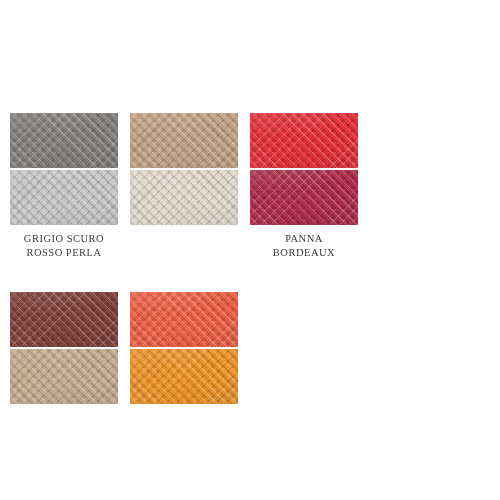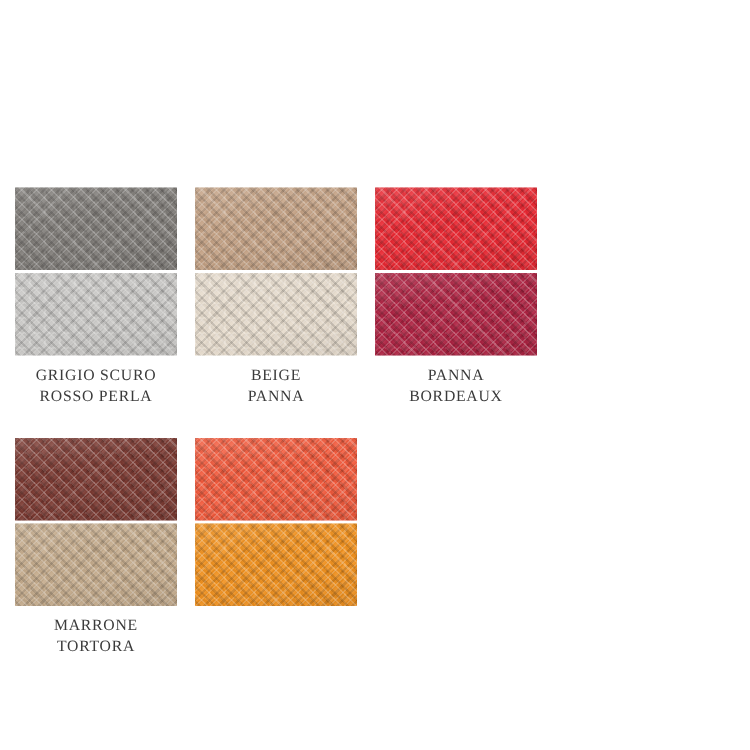--- a/index.html
+++ b/index.html
@@ -25,21 +25,21 @@
   }
 
   .swatch-row {
     position: absolute;
     left: 0;
     width: 500px;
     display: flex;
     flex-direction: row;
     align-items: flex-start;
   }
-  #swatch-row-1 { top: 125px; }
+  #swatch-row-1 { top: 113px; }
   #swatch-row-2 { top: 292px; }
 
   .swatch-group {
     width: 118px;
     margin-right: 2px;
     padding-left: 10px;
     box-sizing: border-box;
     display: flex;
     flex-direction: column;
     align-items: center;
@@ -150,24 +150,20 @@
           <div class="quilt-texture"></div>
           <div class="quilt-puff"></div>
           <div class="quilt-sheen"></div>
         </div>
         <div class="swatch-tile lower" style="background-color: rgb(230, 219, 204);">
           <div class="quilt-texture"></div>
           <div class="quilt-puff"></div>
           <div class="quilt-sheen"></div>
         </div>
       </div>
-      <div class="swatch-labels" style="color: rgb(59, 59, 59);">
-        <span class="swatch-label-line">BEIGE</span>
-        <span class="swatch-label-line">PANNA</span>
-      </div>
     </div>
 
 
     <div class="swatch-group">
       <div class="swatch-stack">
         <div class="swatch-tile upper" style="background-color: rgb(232, 39, 49);">
           <div class="quilt-texture"></div>
           <div class="quilt-puff"></div>
           <div class="quilt-sheen"></div>
         </div>
@@ -193,24 +189,20 @@
           <div class="quilt-texture"></div>
           <div class="quilt-puff"></div>
           <div class="quilt-sheen"></div>
         </div>
         <div class="swatch-tile lower" style="background-color: rgb(196, 171, 140);">
           <div class="quilt-texture"></div>
           <div class="quilt-puff"></div>
           <div class="quilt-sheen"></div>
         </div>
       </div>
-      <div class="swatch-labels" style="color: rgb(59, 59, 59);">
-        <span class="swatch-label-line">MARRONE</span>
-        <span class="swatch-label-line">TORTORA</span>
-      </div>
     </div>
 
     <div class="swatch-group">
       <div class="swatch-stack">
         <div class="swatch-tile upper" style="background-color: rgb(241, 90, 60);">
           <div class="quilt-texture"></div>
           <div class="quilt-puff"></div>
           <div class="quilt-sheen"></div>
         </div>
         <div class="swatch-tile lower" style="background-color: rgb(240, 145, 31);">

